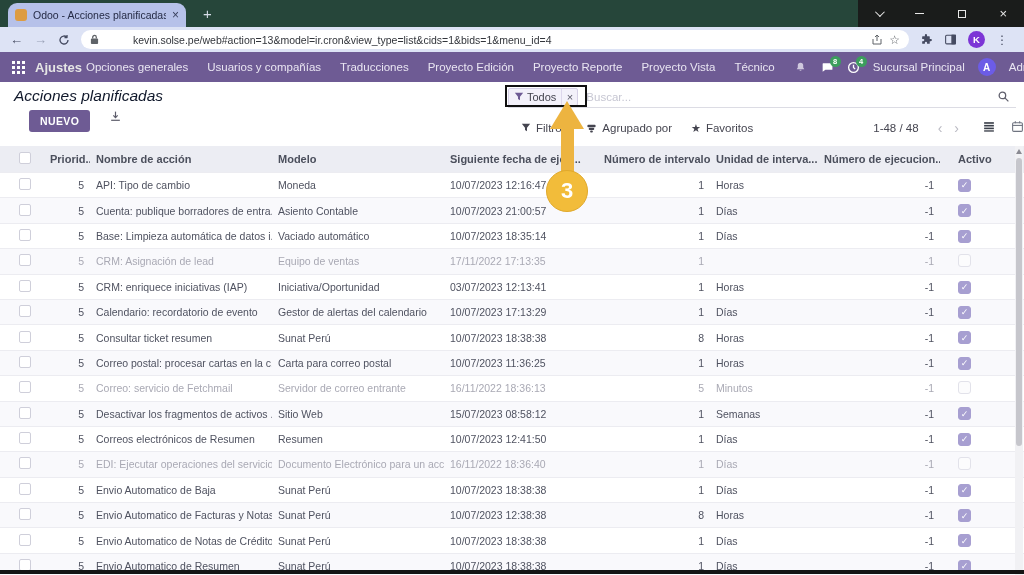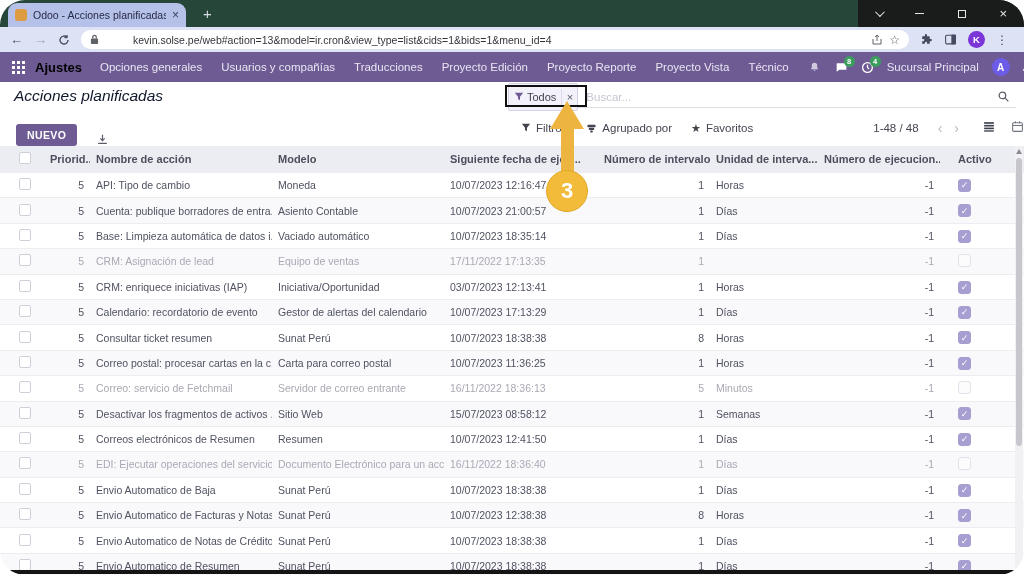--- a/index.html
+++ b/index.html
@@ -1,18 +1,18 @@
 <!DOCTYPE html>
 <html><head>
 <meta charset="utf-8">
 <style>
   * { box-sizing: border-box; margin: 0; padding: 0; }
   html,body { width:1024px; height:575px; overflow:hidden;
     font-family:"Liberation Sans", sans-serif; background:#fff; }
-  .screen { position:relative; width:1024px; height:575px; overflow:hidden; background:#fff;border-radius:25px; }
+  .screen { position:relative; width:1024px; height:575px; overflow:hidden; background:#fff; }
 
   
   .tabstrip { height:27px; background:#26463a; display:flex; align-items:flex-end; position:relative; }
   .tab { margin-left:8px; width:178px; height:24px; background:#b6c1e9; border-radius:9px 9px 0 0;
     display:flex; align-items:center; padding:0 7px; gap:6px; }
   .favicon { width:12px; height:12px; border-radius:3px; background:#dd9c42; flex:none; }
   .tab-title { font-size:10.5px; color:#252b45; flex:1; white-space:nowrap; overflow:hidden; }
   .tab-close { color:#39405e; font-size:12px; line-height:1; cursor:default; }
   .newtab { color:#d6dde7; font-size:15px; margin:0 0 5px 17px; }
   .winzone { position:absolute; right:0; top:0; width:166px; height:27px; background:#1a1c1b;
@@ -32,47 +32,47 @@
   .url { font-size:10.5px; color:#32353b; flex:1; white-space:nowrap; overflow:hidden;padding-left:28px; }
   .tbicon { flex:none; display:flex; align-items:center; }
   .avatar-k { width:17px; height:17px; border-radius:50%; background:#7c35d6; color:#fff;
     font-size:9.5px; font-weight:bold; display:flex; align-items:center; justify-content:center; }
   .dots { font-size:12px; color:#454b61; }
 
   
   .navbar { height:30px; background:#6e5b94; display:flex; align-items:center; padding:0 12px;
     color:#e9e5f2; font-size:11.5px; white-space:nowrap; }
   .appgrid { margin-right:10px; display:flex; }
-  .appname { font-size:13px; font-weight:bold; color:#000000; margin-right:18px; }
+  .appname { font-size:13px; font-weight:bold; color:#e5e5e5; margin-right:4px; }
   .nav-item { margin-right:19px; }
   .nav-right { margin-left:auto; display:flex; align-items:center; gap:13px; }
   .badge-wrap { position:relative; display:flex; }
   .badge { position:absolute; top:-5px; right:-7px; background:#3c9e5d; color:#fff; font-size:7.5px;
     font-weight:bold; min-width:11px; height:11px; border-radius:6px; display:flex; align-items:center;
     justify-content:center; padding:0 2px; }
   .avatar-a { width:18px; height:18px; border-radius:50%; background:#6c5ce7; color:#fff;
     font-size:10px; font-weight:bold; display:flex; align-items:center; justify-content:center; }
 
   
   .content { position:relative; background:#fff; height:493px; }
   .title-row { height:28px; display:flex; align-items:center; padding:0 14px; }
   .page-title { font-size:15.5px; color:#0f172a; font-weight:normal;font-style:italic; }
 
   .searchbar { position:absolute; left:508px; top:4px; width:508px; height:22px;
     border-bottom:1px solid #dcdce4; display:flex; align-items:center; gap:8px; }
-  .fpill { display:flex; align-items:center; height:28px; border:1px solid #d6d0e6; background:#f3f1fa;
+  .fpill { display:flex; align-items:center; height:18px; border:1px solid #d6d0e6; background:#f3f1fa;
     border-radius:2px; }
   .fpill .flabel { font-size:11px; color:#44444f; padding:0 5px 0 3px; }
   .fpill .funnel { padding-left:5px; display:flex; }
   .fpill .fclose { width:16px; text-align:center; font-size:11px; color:#5a5a68;
     border-left:1px solid #ddd7ec; line-height:16px; }
   .sp { font-size:11.5px; color:#c6c6d2; }
   .mag { margin-left:auto; margin-right:6px; display:flex; }
 
-  .control-row { height:36px; display:flex; align-items:flex-end; padding:0 16px; gap:16px; }
+  .control-row { height:36px; display:flex; align-items:flex-start; padding:0 29px; gap:16px; }
   .btn-new { background:#6e5b94; color:#fff; font-size:10.5px; font-weight:bold; letter-spacing:.4px;
     padding:5px 11px; border:none; border-radius:3px; }
   .export { display:flex; margin-left:3px; }
 
   .ctrl-mid { position:absolute; left:521px; top:28px; height:36px; display:flex; align-items:center;
     gap:19px; font-size:11.5px; color:#454550; }
   .ctrl-item { display:flex; align-items:center; gap:5px; }
   .star-g { font-size:11px; color:#454550; }
 
   .ctrl-right { position:absolute; right:0; top:28px; height:36px; display:flex; align-items:center; }

